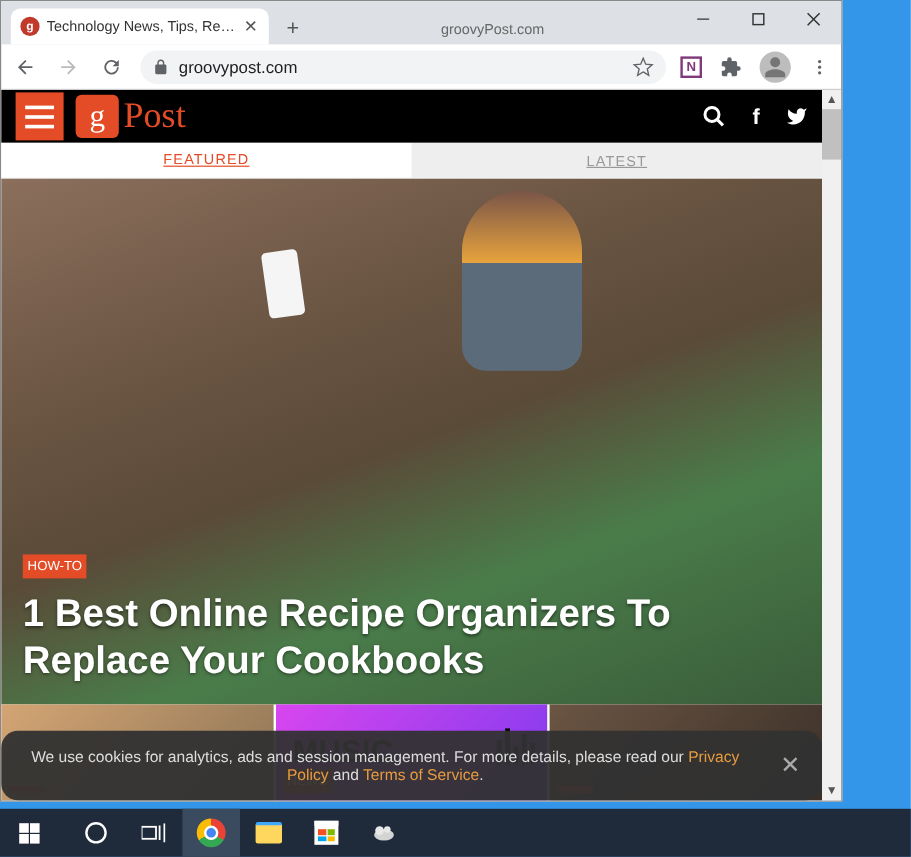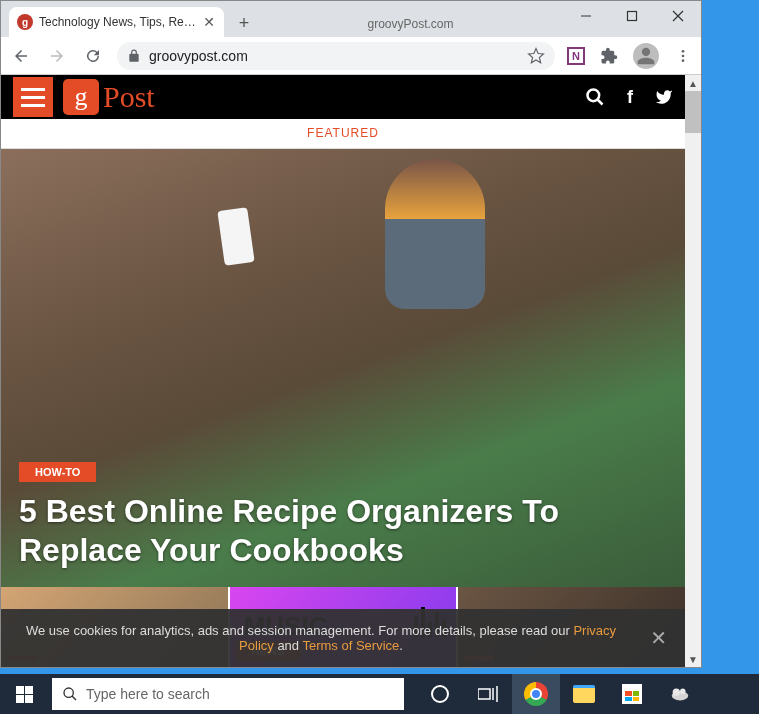--- a/index.html
+++ b/index.html
@@ -33,39 +33,39 @@
 .page { position:absolute; left:0; right:16px; top:0; bottom:0; display:flex; flex-direction:column; }
 .site-header { height: 44px; background:#000; display:flex; align-items:center; padding:0 12px; color:#fff; }
 .hamburger { width:40px; height:40px; background:#e34c26; display:flex; flex-direction:column; align-items:center; justify-content:center; gap:5px; }
 .hamburger span { width:24px; height:3px; background:#fff; }
 .logo { display:flex; align-items:center; margin-left:10px; }
 .logo-g { width:36px; height:36px; background:#e34c26; border-radius:5px; color:#fff; display:flex; align-items:center; justify-content:center; font-size:26px; font-family:Georgia,serif; }
 .logo-text { color:#e34c26; font-family:Georgia,serif; font-size:30px; margin-left:4px; }
 .header-icons { margin-left:auto; display:flex; gap:22px; align-items:center; }
 .hicon { color:#fff; font-size:18px; font-weight:bold; }
 .nav-tabs { height:30px; display:flex; border-bottom:1px solid #ddd; }
-.nav-tab { flex:1; display:flex; align-items:center; justify-content:center; font-size:12px; letter-spacing:1px; color:#999; }
+.nav-tab { flex:1; display:flex; align-items:center; justify-content:center; font-size:12px; letter-spacing:1px; color:#999;text-decoration:underline; }
 .nav-tab.active { color:#e34c26; background:#fff; border-bottom:2px solid transparent;}
 .nav-tab:not(.active){ background:#eee; }
 .hero { flex:1; position:relative; background:linear-gradient(160deg,#8b6f5c 0%,#6b5543 30%,#5a4a38 50%,#4a7c4a 70%,#3a5c3a 100%); display:flex; flex-direction:column; justify-content:flex-end; padding:18px; }
 .hero-overlay { position:absolute; inset:0; display:flex; align-items:center; justify-content:center; }
 .person { width:100px; height:150px; background:linear-gradient(#795548,#e8a33d 40%,#5c6b7a 40%); border-radius:50px 50px 20px 20px; position:absolute; right:200px; top:10px; }
 .phone { width:30px; height:55px; background:#f5f5f5; border-radius:4px; position:absolute; left:220px; top:60px; transform:rotate(-8deg); }
-.category-badge { background:#e34c26; color:#fff; font-size:11px; font-weight:bold; padding:4px 16px; width:fit-content; margin-bottom:10px; position:relative;}
+.category-badge { background:#e34c26; color:#fff; font-size:11px; font-weight:normal; padding:4px 4px; width:fit-content; margin-bottom:10px; position:relative;}
 .hero-title { color:#fff; font-size:32px; font-weight:800; line-height:1.2; text-shadow:0 1px 3px rgba(0,0,0,.5); position:relative;}
 .thumbs { height:80px; display:flex; gap:2px; }
 .thumb { flex:1; position:relative; display:flex; align-items:flex-end; padding:6px;}
 .thumb1 { background:linear-gradient(135deg,#d4a574,#8b7355); }
 .thumb2 { background:linear-gradient(135deg,#d946ef,#7c3aed); }
 .thumb3 { background:linear-gradient(135deg,#6b5543,#3a2f28); }
 .music-text { position:absolute; color:#000; font-size:26px; font-weight:900; left:14px; top:24px;}
 .eq { position:absolute; right:10px; top:20px; display:flex; gap:3px; align-items:flex-end;}
 .eq span{width:4px;background:#000;}
 .eq span:nth-child(1){height:20px}.eq span:nth-child(2){height:30px}.eq span:nth-child(3){height:15px}.eq span:nth-child(4){height:25px}.eq span:nth-child(5){height:18px}
-.cookie-banner { position:absolute; left:0; right:16px; bottom:0; background:rgba(50,50,50,.95); color:#ddd; padding:14px 64px 14px 20px; font-size:13px; text-align:center;}
+.cookie-banner { position:absolute; left:0; right:16px; bottom:0; background:rgba(50,50,50,.95); color:#ddd; padding:14px 64px 14px 20px; font-size:13px; text-align:center;border-radius:14px;}
 .cookie-banner a { color:#e89b3f; text-decoration:none;}
 .cookie-ok { background:#f5a623; color:#fff; border:none; padding:8px 14px; font-size:13px; font-weight:bold; margin-top:8px; cursor:pointer;}
 .cookie-close { position:absolute; right:18px; top:50%; transform:translateY(-50%); color:#aaa; font-size:20px;}
 .orange-bar { width:30px; height:6px; background:#e34c26; }
 
 .taskbar { position:absolute; left:0; right:0; bottom:0; height:40px; background:#1f2a3a; display:flex; align-items:center; }
 .start { width:48px; height:40px; display:flex; align-items:center; justify-content:center; color:#fff;}
 .win-logo { display:grid; grid-template-columns:8px 8px; grid-template-rows:8px 8px; gap:1px;}
 .win-logo span { background:#fff;}
 .search-box { background:#fff; height:32px; flex:0 0 352px; display:flex; align-items:center; padding:0 10px; gap:8px; font-size:14px; color:#666; margin:4px;}
@@ -184,28 +184,29 @@
           <div class="hicon">f</div>
           <div class="hicon">
               <svg width="18" height="18" viewBox="0 0 24 24">
                 <path d="M23 3a10.9 10.9 0 0 1-3.14 1.53A4.48 4.48 0 0 0 12 8v1A10.66 10.66 0 0 1 3 4s-4 9 5 13a11.64 11.64 0 0 1-7 2c9 5 20 0 20-11.5a4.5 4.5 0 0 0-.08-.83A7.72 7.72 0 0 0 23 3z" fill="#fff"></path>
               </svg>
             </div>
         </div>
       </div>
       <div class="nav-tabs">
         <div class="nav-tab active">FEATURED</div>
+        <div class="nav-tab">LATEST</div>
       </div>
       <div class="hero">
         <div class="hero-overlay">
           <div class="person"></div>
             <div class="phone"></div>
         </div>
         <div class="category-badge">HOW-TO</div>
-        <div class="hero-title">5 Best Online Recipe Organizers To Replace Your Cookbooks</div>
+        <div class="hero-title">1 Best Online Recipe Organizers To Replace Your Cookbooks</div>
       </div>
       <div class="thumbs">
         <div class="thumb thumb1">
             <div class="orange-bar"></div>
           </div>
         <div class="thumb thumb2">
           <div class="category-badge" style="margin:0">NEWS</div>
           <div class="music-text">MUSIC</div>
           <div class="eq">
               <span></span>
@@ -237,29 +238,20 @@
 
 <div class="taskbar">
   <div class="start">
       <div class="win-logo">
         <span></span>
         <span></span>
         <span></span>
         <span></span>
       </div>
     </div>
-  <div class="search-box">
-    <span>
-        <svg width="16" height="16" viewBox="0 0 24 24">
-          <circle cx="10" cy="10" r="7" fill="none" stroke="#333" stroke-width="2"></circle>
-          <line x1="15" y1="15" x2="21" y2="21" stroke="#333" stroke-width="2"></line>
-        </svg>
-      </span>
-    <span>Type here to search</span>
-  </div>
   <div class="task-icons">
     <div class="task-btn">
         <div class="cortana-ring"></div>
       </div>
     <div class="task-btn">
         <svg width="20" height="16" viewBox="0 0 20 16">
           <rect x="0" y="3" width="12" height="10" fill="none" stroke="#fff" stroke-width="1.5"></rect>
           <line x1="15" y1="2" x2="15" y2="14" stroke="#fff" stroke-width="1.5"></line>
           <line x1="19" y1="0" x2="19" y2="16" stroke="#fff" stroke-width="1.5"></line>
         </svg>

